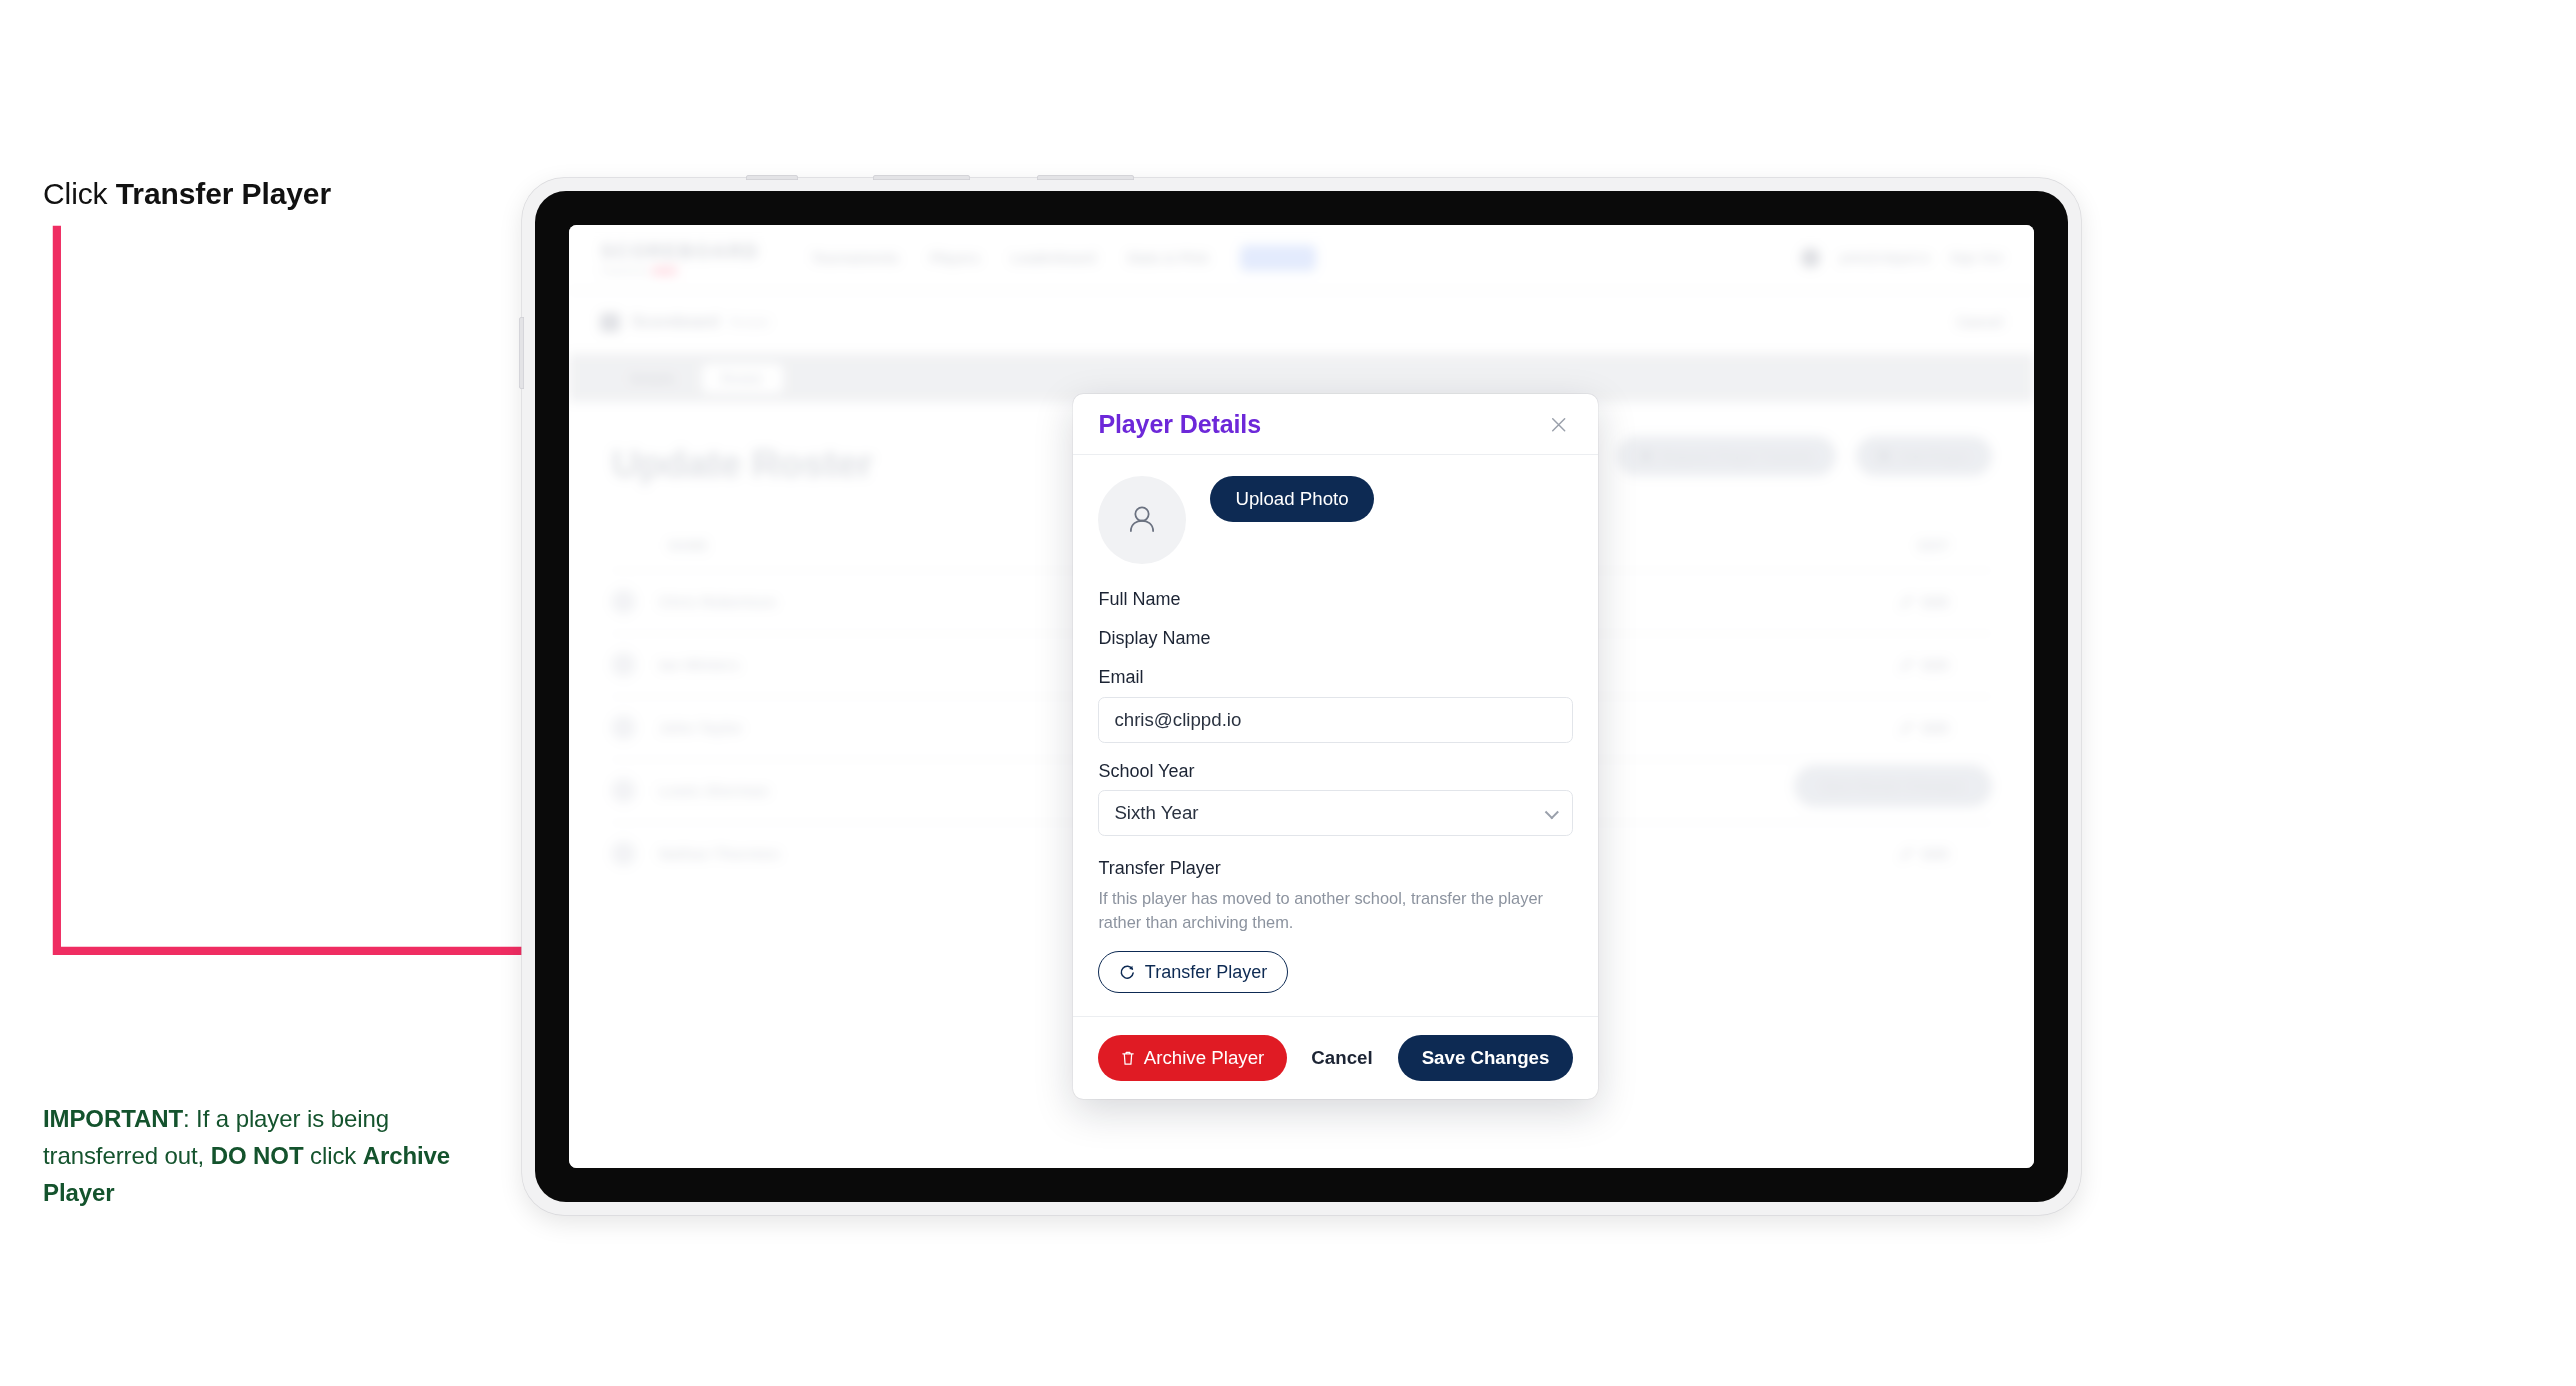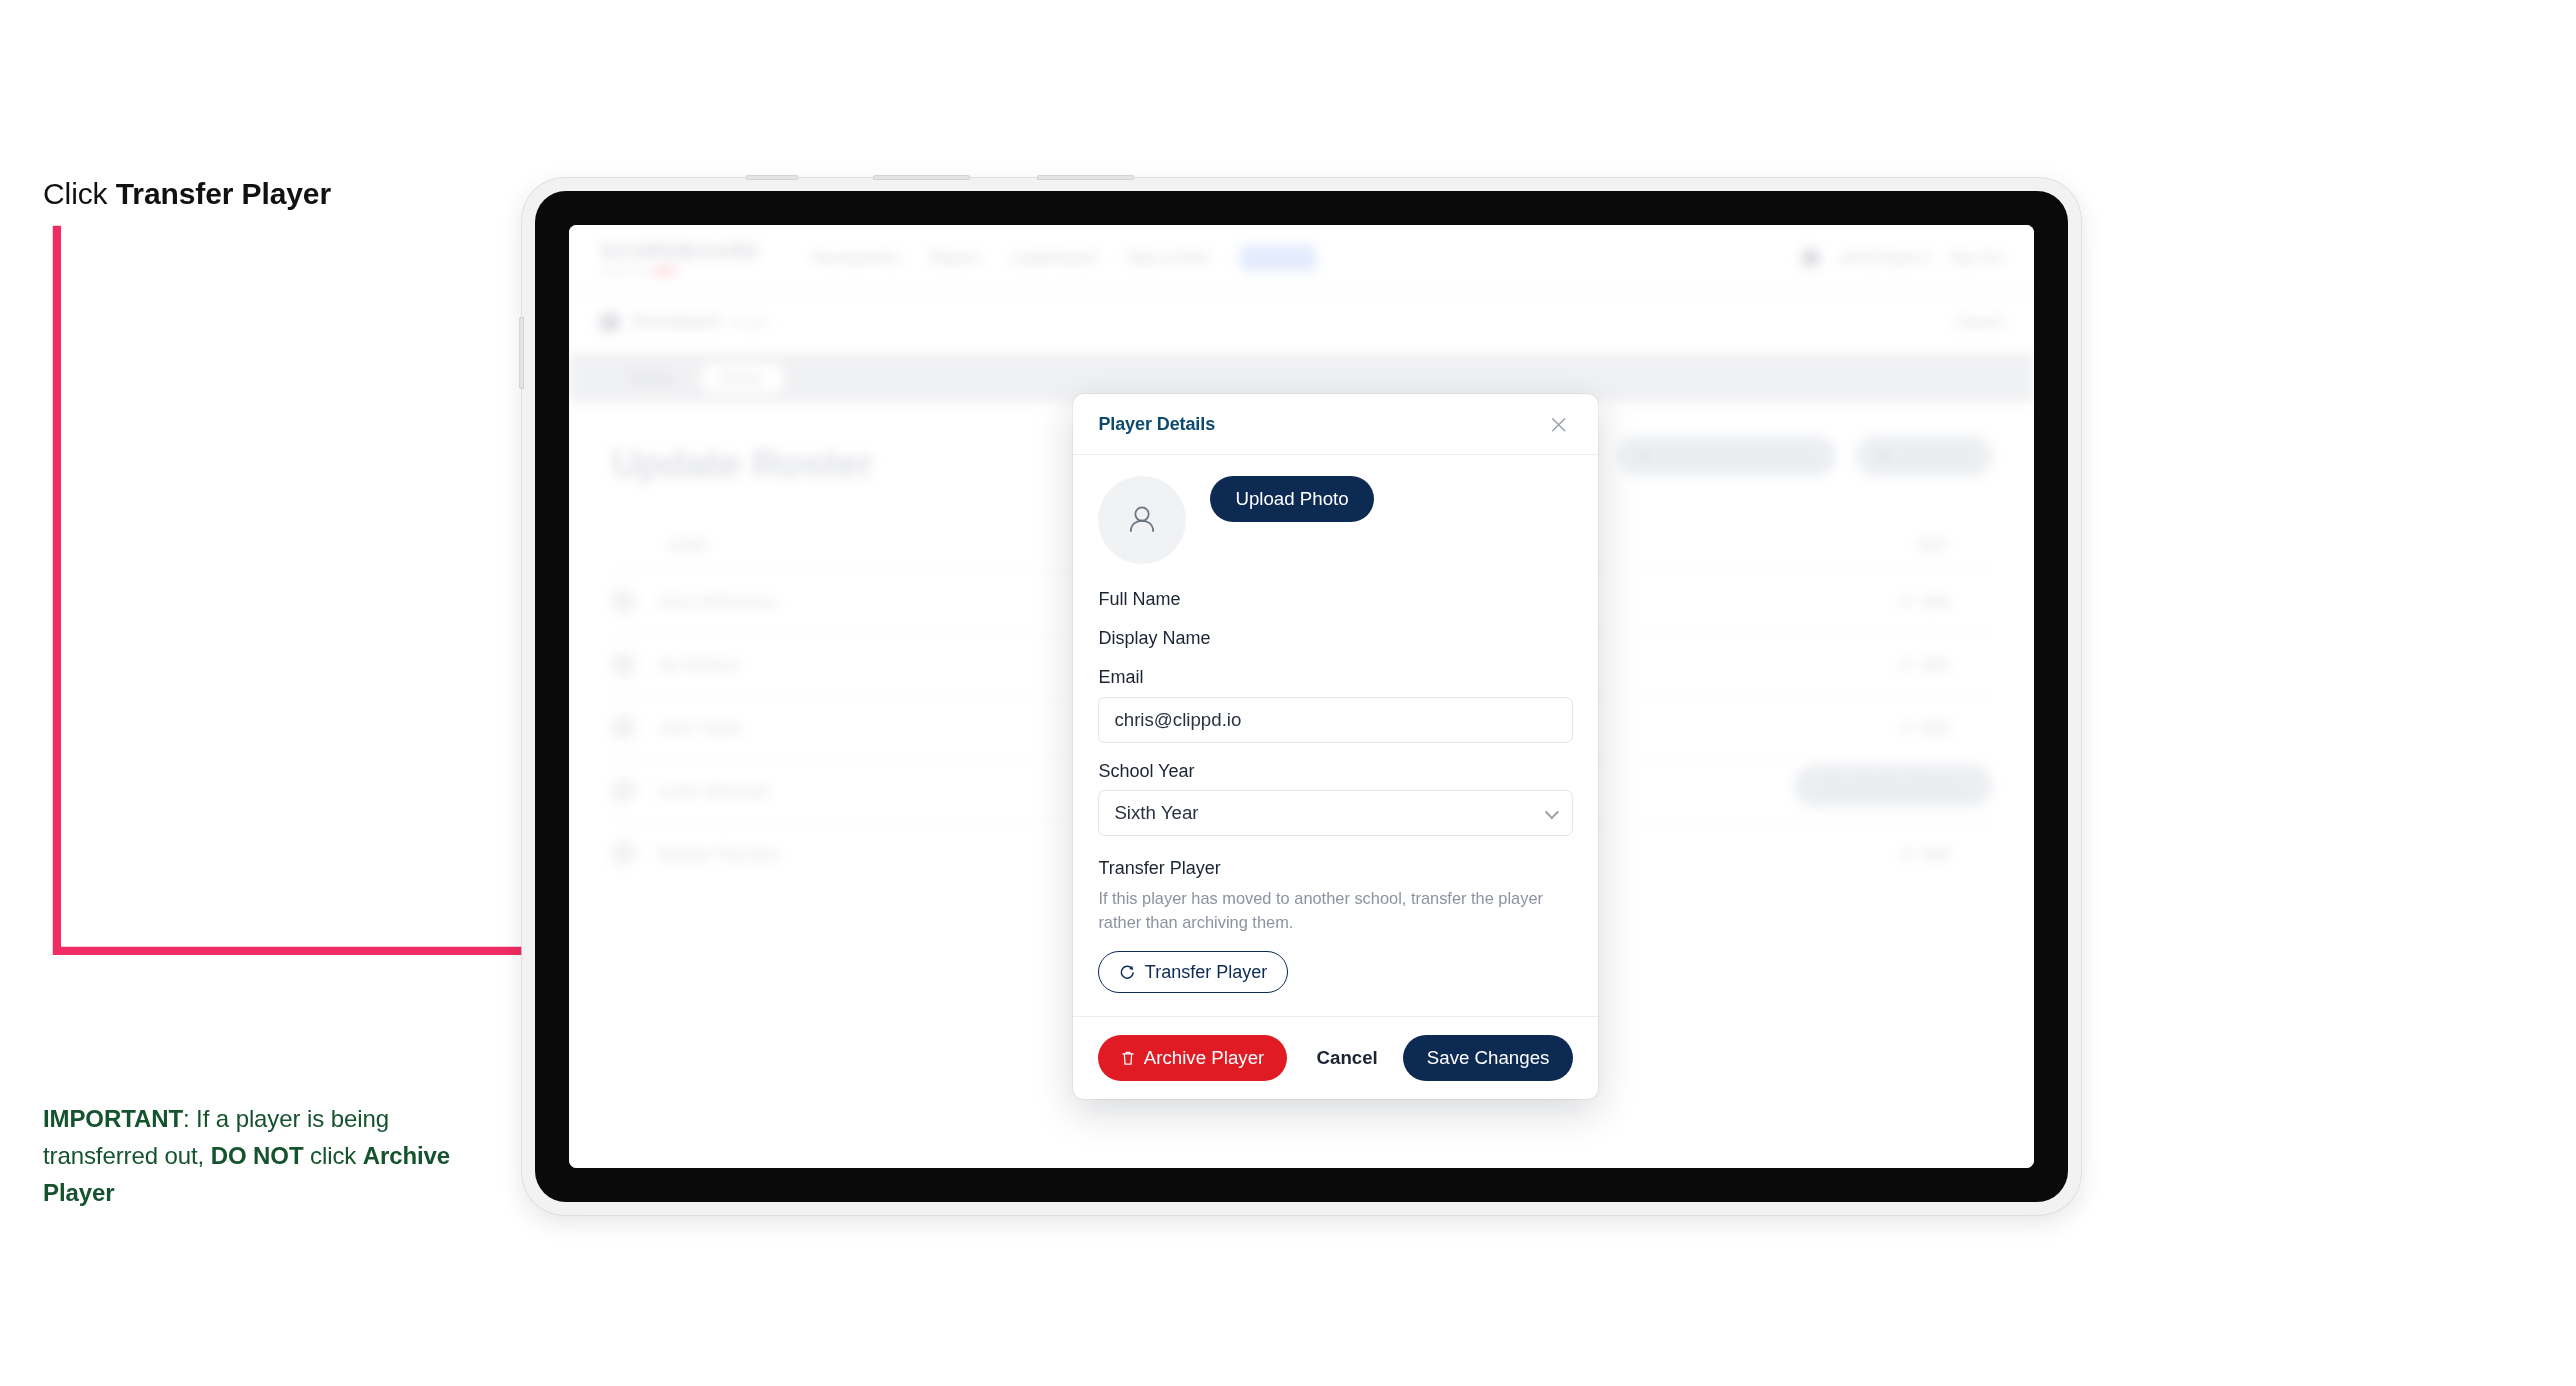--- a/index.html
+++ b/index.html
@@ -311,23 +311,23 @@
     overflow: hidden;
   }
   .modal-header {
     height: 61px;
     display: flex;
     align-items: center;
     padding: 0 25px;
     border-bottom: 0.7px solid #eceef1;
   }
   .modal-title {
-    font-size: 18px;
+    font-size: 25px;
     font-weight: 600;
-    color: #0c4a6e;
+    color: #6d28d9;
     letter-spacing: -0.1px;
   }
   .modal-close {
     margin-left: auto;
     width: 30px; height: 30px;
     display: flex; align-items: center; justify-content: center;
     color: #9aa0ab;
     font-size: 22.4px;
     line-height: 1;
     cursor: pointer;
@@ -455,21 +455,21 @@
     cursor: pointer;
   }
   .save-btn {
     background: #0d2a53;
     color: #ffffff;
     border: none;
     border-radius: 745px;
     height: 46px;
     padding: 0 24px;
     font-size: 18.7px;
-    font-weight: 400;
+    font-weight: 700;
     font-family: inherit;
     cursor: pointer;
   }
 </style>
 </head>
 <body>
 
 <div id="stage">
 
   <div class="annot-top">

